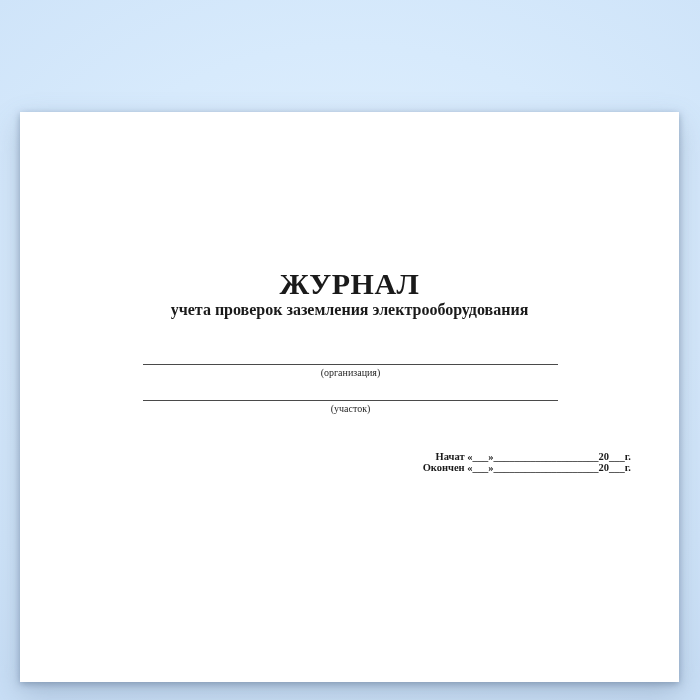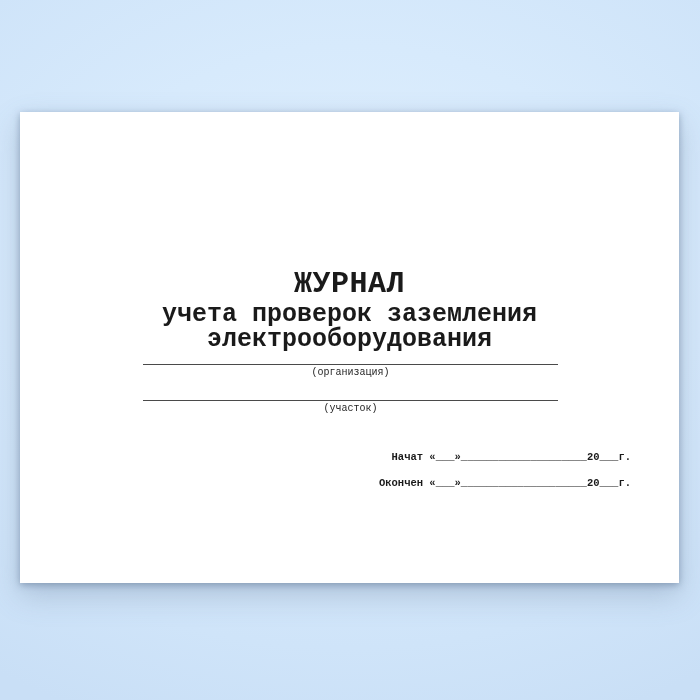--- a/index.html
+++ b/index.html
@@ -14,47 +14,46 @@
     background: radial-gradient(ellipse 90% 70% at 50% 38%,
                 #e1f0fe 0%, #d7eafc 45%, #cfe4f9 78%, #c9dff6 100%);
     font-family: "Liberation Serif", "DejaVu Serif", serif;
     color: #1a1a1a;
   }
   .page {
     position: absolute;
     left: 20px;
     top: 112px;
     width: 659px;
-    height: 471px;
+    height: 570px;
     background: #ffffff;
     box-shadow:
       0 2px 7px rgba(92, 114, 143, 0.55),
       0 12px 28px rgba(92, 114, 143, 0.30);
-    font-family: Liberation Mono, monospace;
   }
   .title {
     position: absolute;
     top: 157px;
     left: 0;
     width: 100%;
     margin: 0;
     text-align: center;
     font-size: 30px;
     font-weight: bold;
     line-height: 1;
     letter-spacing: 0.5px;
   }
   .subtitle {
     position: absolute;
     top: 190px;
     left: 0;
     width: 100%;
     margin: 0;
     text-align: center;
-    font-size: 25px;
+    font-size: 16px;
     font-weight: bold;
     line-height: 1;
   }
   .field {
     position: absolute;
     left: 123px;
     width: 415px;
     text-align: center;
   }
   .field-org  { top: 252px; }
@@ -73,21 +72,20 @@
     position: absolute;
     top: 340px;
     right: 48px;
     text-align: right;
     font-size: 10.5px;
     font-weight: bold;
     line-height: 1;
     white-space: nowrap;
   }
   .date-row + .date-row {
-    margin-top: 15px;
   }
 </style>
 </head>
 <body>
 
 <div class="stage">
   <div class="page">
 
     <h1 class="title">ЖУРНАЛ</h1>
 

